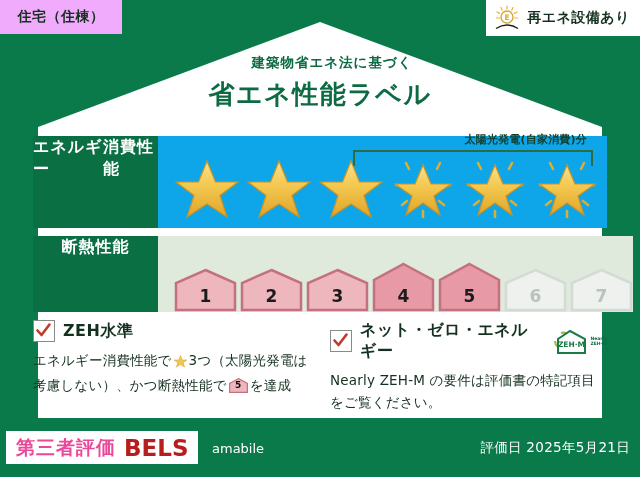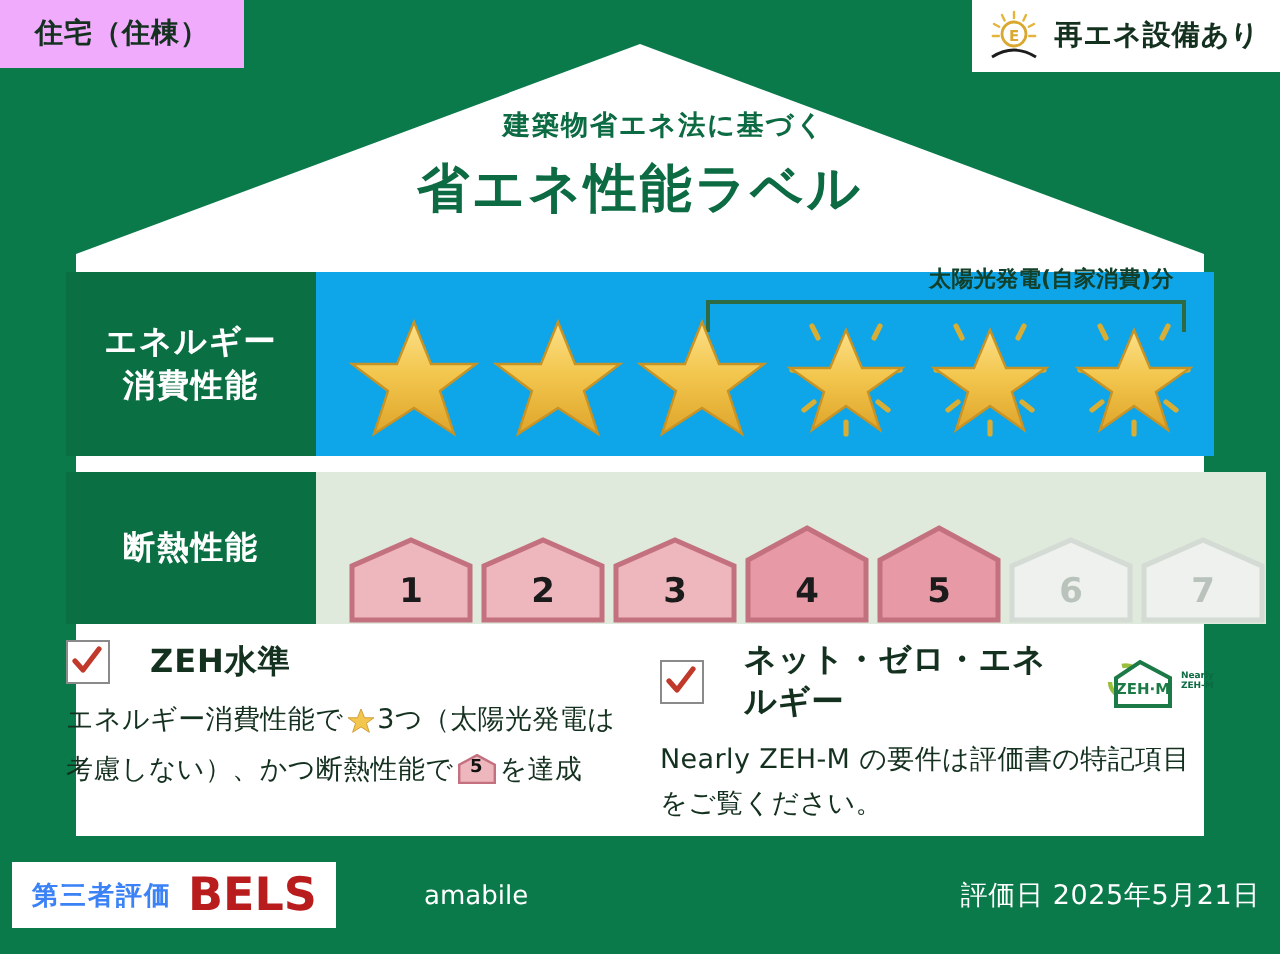--- a/index.html
+++ b/index.html
@@ -36,21 +36,21 @@
   .title-wrap{position:absolute;left:0;right:0;top:54px;text-align:center;}
   .title-sub{font-size:13.5px;font-weight:bold;color:#0c6b43;letter-spacing:1px;padding-left:24px;}
   .title-main{font-size:26px;font-weight:bold;color:#0c6b43;letter-spacing:1.5px;margin-top:5px;}
 
   
   .row{position:absolute;display:flex;height:92px;left:33px;width:574px;}
   .row.energy{top:136px;height:92px;}
   .row.insul{top:236px;height:76px;}
   .row-head{
     width:125px;flex:0 0 125px;background:#0b6f44;color:#fff;
-    display:flex;flex-direction:column;align-items:center;justify-content:center;
+    display:flex;flex-direction:row;align-items:flex-start;justify-content:center;
     font-size:16px;font-weight:bold;line-height:1.35;letter-spacing:1px;
   }
   .row-body{
     flex:1;background:#0ea5e9;position:relative;
     display:flex;align-items:center;
   }
   .row.insul .row-body{background:#dfe9dc;}
 
   
   .stars{display:flex;align-items:center;gap:2px;padding-left:14px;margin-top:6px;}
@@ -72,21 +72,21 @@
   .grade svg{display:block;}
   .grade .num{
     position:absolute;left:0;right:0;bottom:6px;text-align:center;
     font-size:17px;font-weight:bold;color:#1b1b1b;
   }
   .grade.off .num{color:#b9c2bb;}
 
   
   .checks{position:absolute;left:33px;top:320px;width:574px;display:flex;gap:20px;}
   .check-col{width:277px;}
-  .check-head{display:flex;align-items:center;gap:20px;}
+  .check-head{display:flex;align-items:center;gap:8px;}
   .chk-box{
     width:20px;height:20px;border:1.5px solid #8a8a8a;background:#fff;
     position:relative;flex:0 0 20px;
   }
   .chk-box svg{position:absolute;left:1px;top:1px;}
   .check-title{font-size:16px;font-weight:bold;color:#14301f;letter-spacing:.5px;}
   .zehm-logo{margin-left:4px;display:flex;align-items:center;gap:2px;}
   .zehm-sub{font-size:4.5px;color:#0c6b43;font-weight:bold;line-height:1.15;}
   .check-body{
     margin-top:8px;font-size:13.5px;color:#14301f;line-height:1.62;letter-spacing:.2px;
@@ -97,21 +97,21 @@
     position:absolute;left:0;right:0;bottom:1px;text-align:center;
     font-size:9px;font-weight:bold;color:#111;
   }
 
   
   .footer{position:absolute;left:0;right:0;bottom:0;height:52px;}
   .bels-box{
     position:absolute;left:6px;top:6px;height:33px;background:#fff;
     display:flex;align-items:center;padding:0 10px;gap:8px;
   }
-  .bels-jp{font-size:13px;font-weight:bold;color:#3b82f6;letter-spacing:1px;}
+  .bels-jp{font-size:19px;font-weight:bold;color:#ec4899;letter-spacing:1px;}
   .bels-en{font-size:23px;font-weight:bold;color:#b91c1c;letter-spacing:0px;}
   .amabile{position:absolute;left:212px;top:16px;color:#fff;font-size:13px;}
   .eval-date{position:absolute;right:10px;top:14px;color:#fff;font-size:13.5px;letter-spacing:.3px;}
 </style>
 </head>
 <body>
 
 <div class="label-root">
 
   <div class="house-white"></div>

